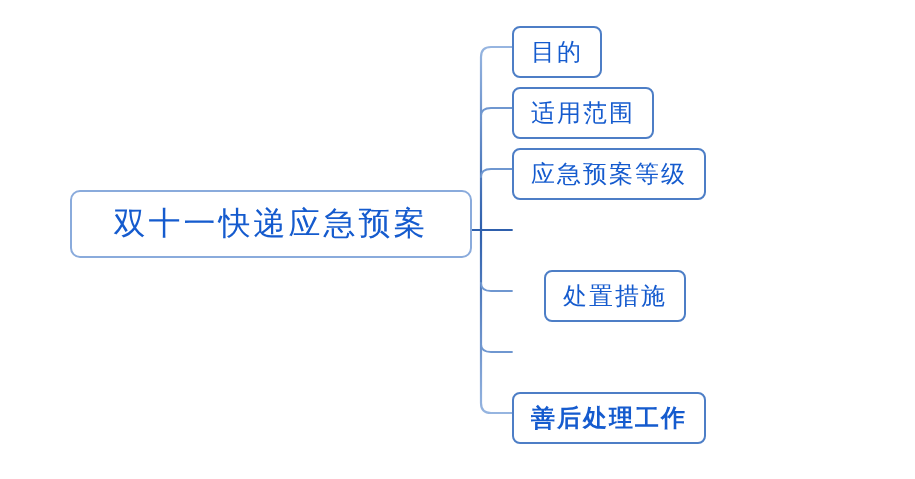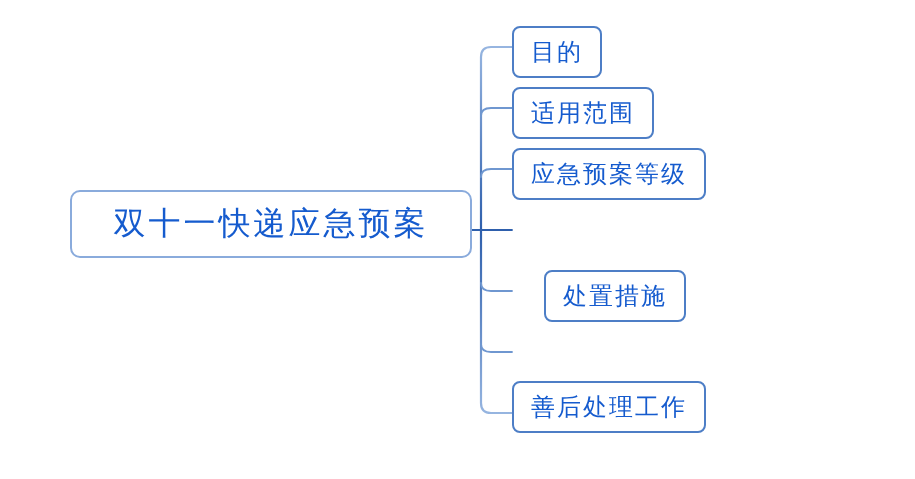--- a/index.html
+++ b/index.html
@@ -62,21 +62,21 @@
     font-size:24px;
     letter-spacing:2px;
     padding:0 17px;
   }
   .c0{top:26px;}
   .c1{top:87px;}
   .c2{top:148px;}
   .c3{top:209px;}
   .c4{top:270px;margin-left:32px;}
   .c5{top:331px;}
-  .c6{top:381px;}
+  .c6{top:392px;font-weight:bold;}
 </style>
 </head>
 <body>
 
 <div class="canvas">
 
   <svg class="connectors" viewBox="0 0 915 479">
     <defs>
       <linearGradient id="trunkGrad" gradientUnits="userSpaceOnUse" x1="481" y1="40" x2="481" y2="420">
         <stop offset="0" class="g-end"></stop>

